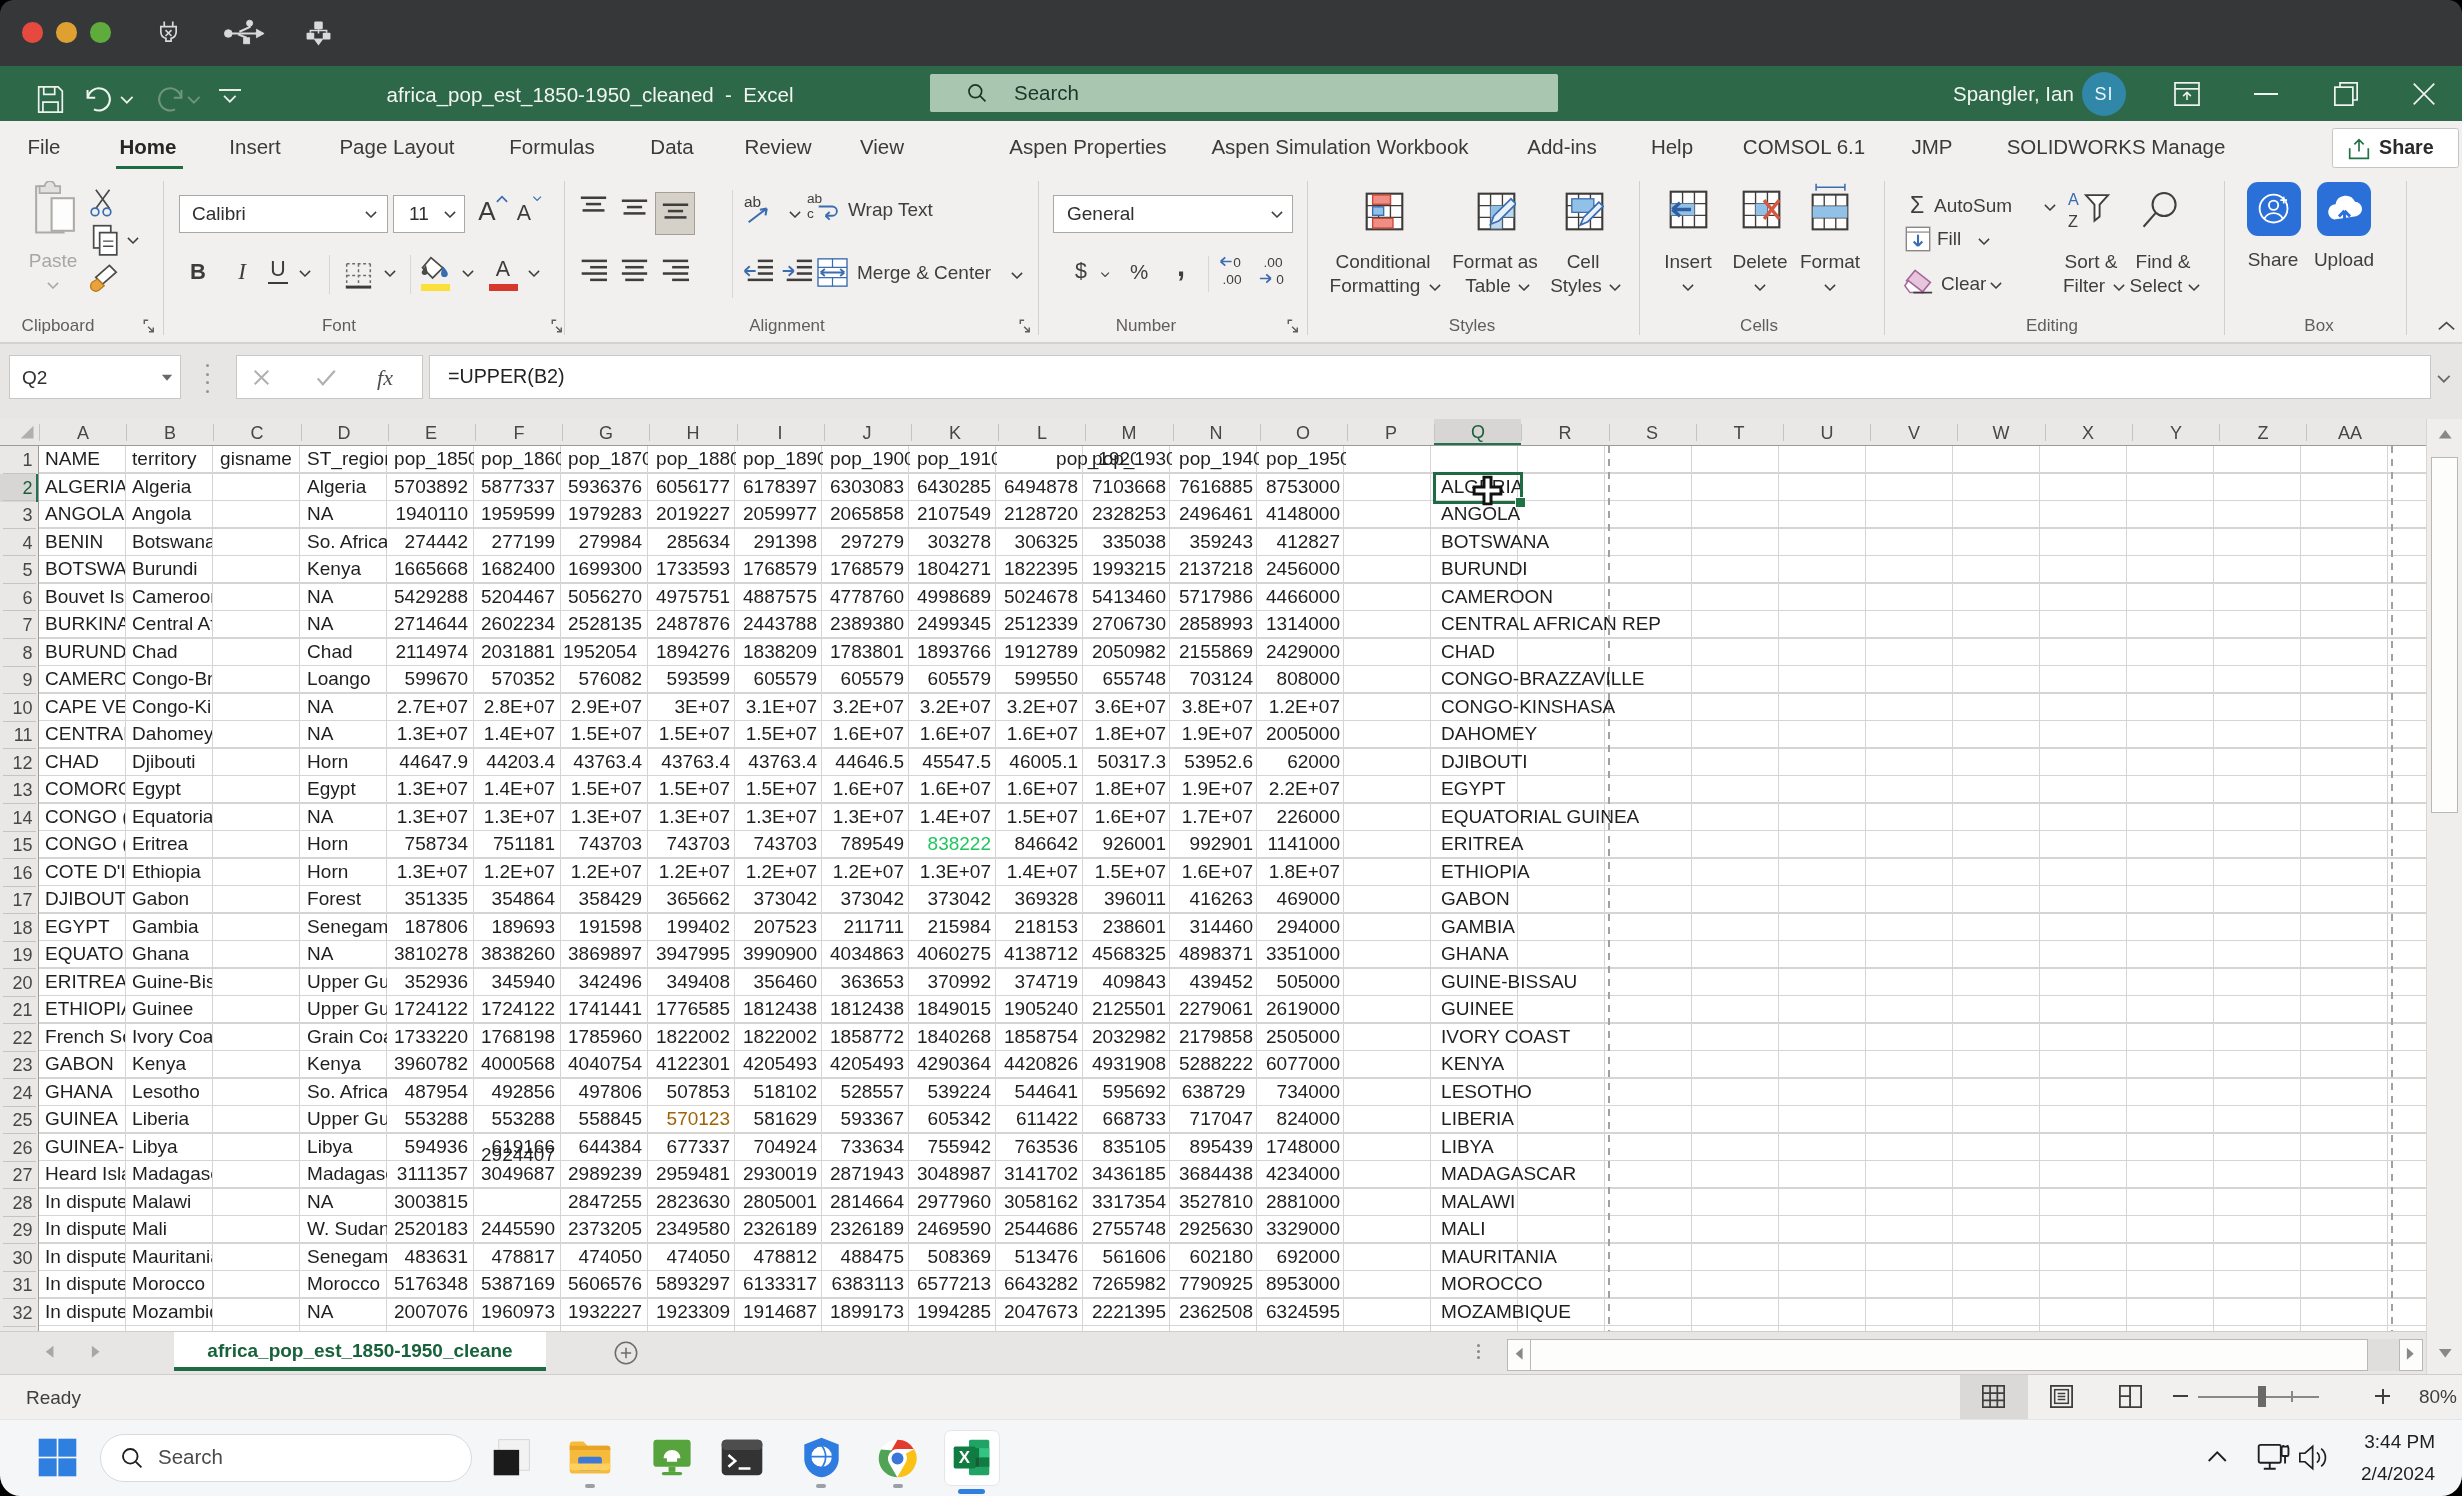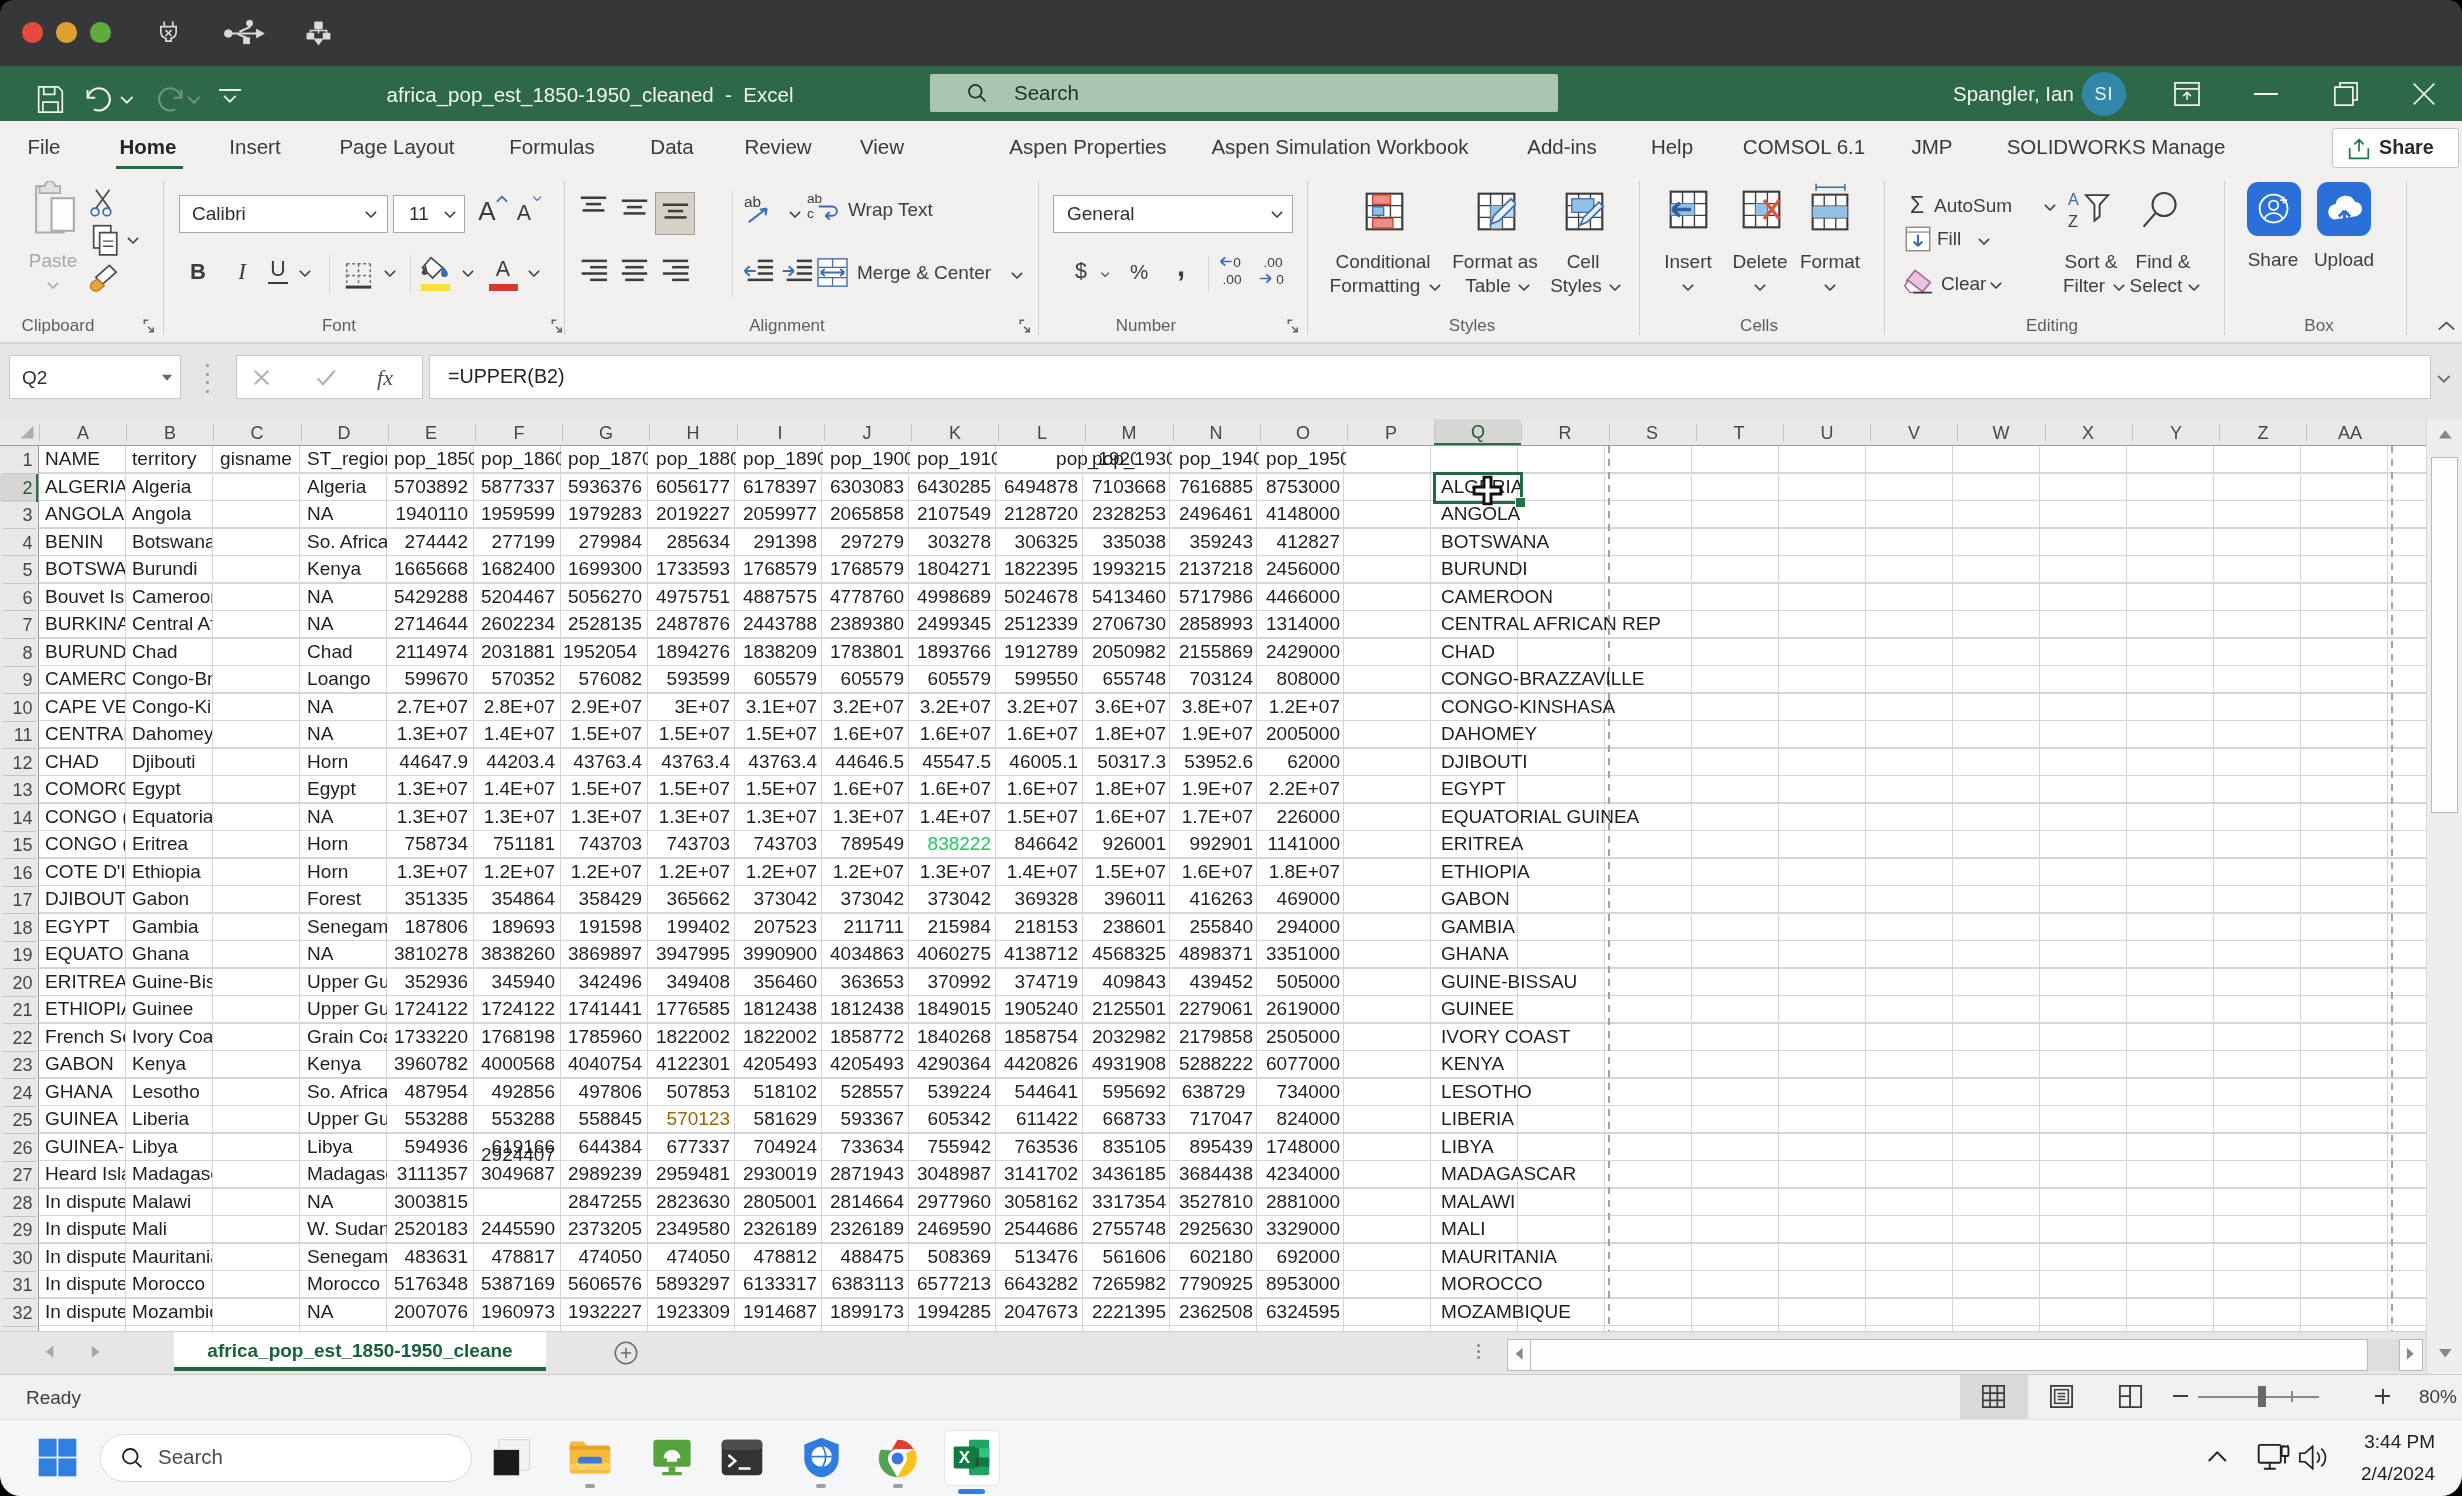--- a/index.html
+++ b/index.html
@@ -846,21 +846,21 @@
 <div style="position:absolute;left:302px;top:914px;width:85px;height:26px;overflow:hidden;box-sizing:border-box;font-size:19px;color:#1f1f1f;line-height:26px;text-align:left;padding-left:5.1px;white-space:pre">Senegambia</div>
 <div style="position:absolute;left:389px;top:914px;width:85px;height:26px;overflow:hidden;box-sizing:border-box;font-size:19px;color:#1f1f1f;line-height:26px;text-align:right;padding-right:6px;white-space:pre">187806</div>
 <div style="position:absolute;left:476px;top:914px;width:85px;height:26px;overflow:hidden;box-sizing:border-box;font-size:19px;color:#1f1f1f;line-height:26px;text-align:right;padding-right:6px;white-space:pre">189693</div>
 <div style="position:absolute;left:563px;top:914px;width:85px;height:26px;overflow:hidden;box-sizing:border-box;font-size:19px;color:#1f1f1f;line-height:26px;text-align:right;padding-right:6px;white-space:pre">191598</div>
 <div style="position:absolute;left:651px;top:914px;width:85px;height:26px;overflow:hidden;box-sizing:border-box;font-size:19px;color:#1f1f1f;line-height:26px;text-align:right;padding-right:6px;white-space:pre">199402</div>
 <div style="position:absolute;left:738px;top:914px;width:85px;height:26px;overflow:hidden;box-sizing:border-box;font-size:19px;color:#1f1f1f;line-height:26px;text-align:right;padding-right:6px;white-space:pre">207523</div>
 <div style="position:absolute;left:825px;top:914px;width:85px;height:26px;overflow:hidden;box-sizing:border-box;font-size:19px;color:#1f1f1f;line-height:26px;text-align:right;padding-right:6px;white-space:pre">211711</div>
 <div style="position:absolute;left:912px;top:914px;width:85px;height:26px;overflow:hidden;box-sizing:border-box;font-size:19px;color:#1f1f1f;line-height:26px;text-align:right;padding-right:6px;white-space:pre">215984</div>
 <div style="position:absolute;left:999px;top:914px;width:85px;height:26px;overflow:hidden;box-sizing:border-box;font-size:19px;color:#1f1f1f;line-height:26px;text-align:right;padding-right:6px;white-space:pre">218153</div>
 <div style="position:absolute;left:1087px;top:914px;width:85px;height:26px;overflow:hidden;box-sizing:border-box;font-size:19px;color:#1f1f1f;line-height:26px;text-align:right;padding-right:6px;white-space:pre">238601</div>
-<div style="position:absolute;left:1174px;top:914px;width:85px;height:26px;overflow:hidden;box-sizing:border-box;font-size:19px;color:#1f1f1f;line-height:26px;text-align:right;padding-right:6px;white-space:pre">255840</div>
+<div style="position:absolute;left:1174px;top:914px;width:85px;height:26px;overflow:hidden;box-sizing:border-box;font-size:19px;color:#1f1f1f;line-height:26px;text-align:right;padding-right:6px;white-space:pre">314460</div>
 <div style="position:absolute;left:1261px;top:914px;width:85px;height:26px;overflow:hidden;box-sizing:border-box;font-size:19px;color:#1f1f1f;line-height:26px;text-align:right;padding-right:6px;white-space:pre">294000</div>
 <div style="position:absolute;left:1436px;top:914px;width:513px;height:26px;overflow:hidden;box-sizing:border-box;font-size:19px;color:#1f1f1f;line-height:26px;text-align:left;padding-left:5.1px;white-space:pre">GAMBIA</div>
 <div style="position:absolute;left:40px;top:941px;width:85px;height:26px;overflow:hidden;box-sizing:border-box;font-size:19px;color:#1f1f1f;line-height:26px;text-align:left;padding-left:5.1px;white-space:pre">EQUATORIAL GUI</div>
 <div style="position:absolute;left:127px;top:941px;width:85px;height:26px;overflow:hidden;box-sizing:border-box;font-size:19px;color:#1f1f1f;line-height:26px;text-align:left;padding-left:5.1px;white-space:pre">Ghana</div>
 <div style="position:absolute;left:302px;top:941px;width:85px;height:26px;overflow:hidden;box-sizing:border-box;font-size:19px;color:#1f1f1f;line-height:26px;text-align:left;padding-left:5.1px;white-space:pre">NA</div>
 <div style="position:absolute;left:389px;top:941px;width:85px;height:26px;overflow:hidden;box-sizing:border-box;font-size:19px;color:#1f1f1f;line-height:26px;text-align:right;padding-right:6px;white-space:pre">3810278</div>
 <div style="position:absolute;left:476px;top:941px;width:85px;height:26px;overflow:hidden;box-sizing:border-box;font-size:19px;color:#1f1f1f;line-height:26px;text-align:right;padding-right:6px;white-space:pre">3838260</div>
 <div style="position:absolute;left:563px;top:941px;width:85px;height:26px;overflow:hidden;box-sizing:border-box;font-size:19px;color:#1f1f1f;line-height:26px;text-align:right;padding-right:6px;white-space:pre">3869897</div>
 <div style="position:absolute;left:651px;top:941px;width:85px;height:26px;overflow:hidden;box-sizing:border-box;font-size:19px;color:#1f1f1f;line-height:26px;text-align:right;padding-right:6px;white-space:pre">3947995</div>
 <div style="position:absolute;left:738px;top:941px;width:85px;height:26px;overflow:hidden;box-sizing:border-box;font-size:19px;color:#1f1f1f;line-height:26px;text-align:right;padding-right:6px;white-space:pre">3990900</div>

